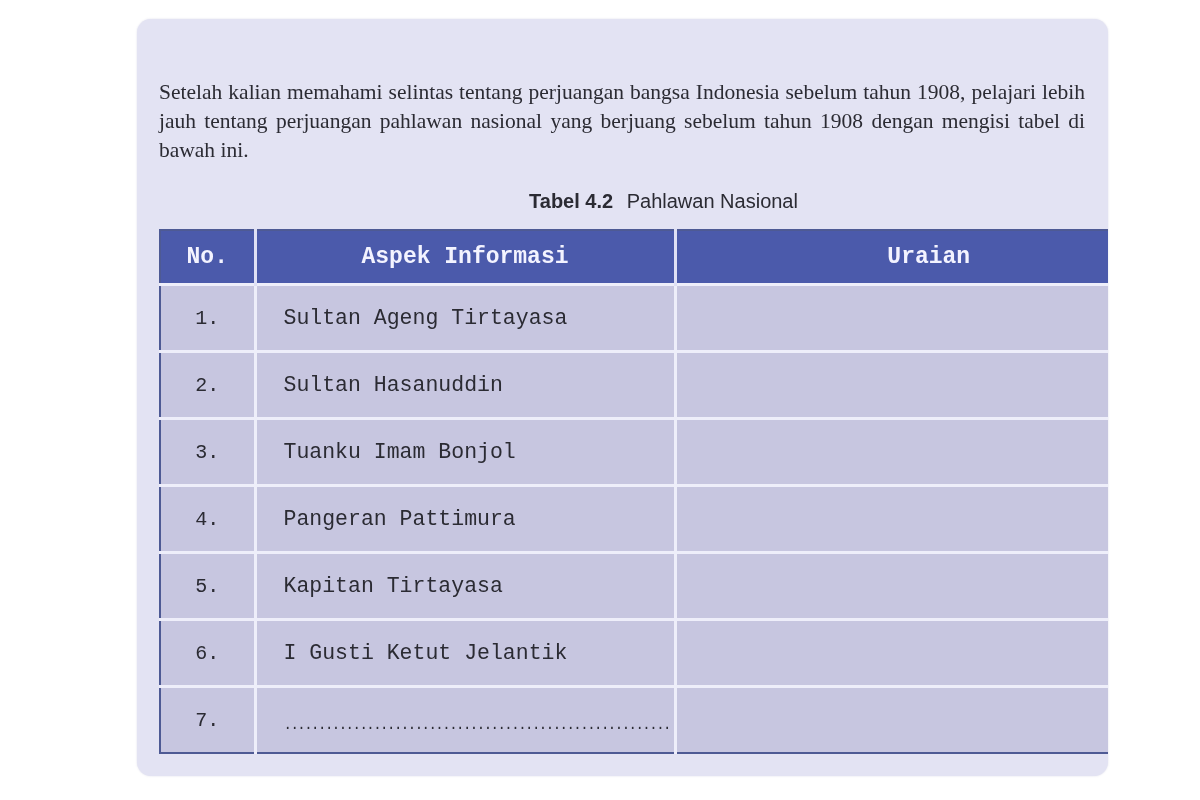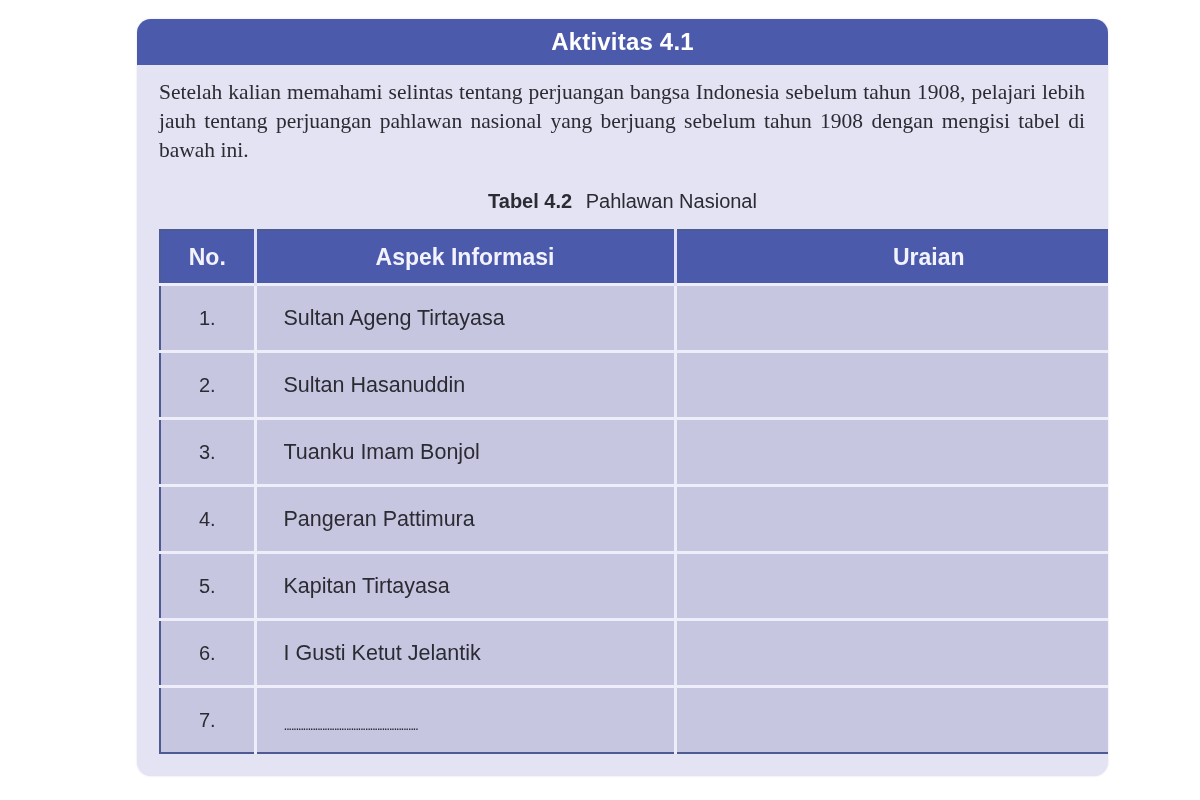--- a/index.html
+++ b/index.html
@@ -47,34 +47,35 @@
     }
     .caption {
       position: absolute;
       left: 0;
       top: 171px;
       width: 971px;
       text-align: center;
       font-family: "Liberation Sans", sans-serif;
       font-size: 20px;
       color: #2b2b33;
+      padding-left: 41px;
     }
     .caption .cap-num {
       font-weight: bold;
       margin-right: 8px;
     }
     table.data-table {
       position: absolute;
       left: 22px;
       top: 210px;
       width: 1024px;
       border-collapse: collapse;
       table-layout: fixed;
       border: 2px solid #4e5a94;
-      font-family: Liberation Sans, sans-serif;
+      font-family: Liberation Mono, monospace;
     }
     table.data-table col.c-no { width: 95px; }
     table.data-table col.c-aspek { width: 420px; }
     table.data-table col.c-uraian { width: auto; }
     table.data-table thead th {
       background: #4b5aab;
       color: #f3f3ff;
       height: 52px;
       font-size: 23px;
       font-weight: bold;
@@ -104,21 +105,20 @@
       letter-spacing: -1.5px;
       font-size: 14px;
       position: relative;
       top: 3px;
     }
   </style>
 </head>
 <body>
 
 <div class="card">
-  <div class="card-header">Aktivitas 4.1</div>
 
   <p class="intro" style="margin:0;">Setelah kalian memahami selintas tentang perjuangan bangsa Indonesia sebelum tahun 1908, pelajari lebih jauh tentang perjuangan pahlawan nasional yang berjuang sebelum tahun 1908 dengan mengisi tabel di bawah ini.</p>
 
   <div class="caption">
     <span class="cap-num">Tabel 4.2</span>
     <span>Pahlawan Nasional</span>
   </div>
 
   <table class="data-table">
     <colgroup>

